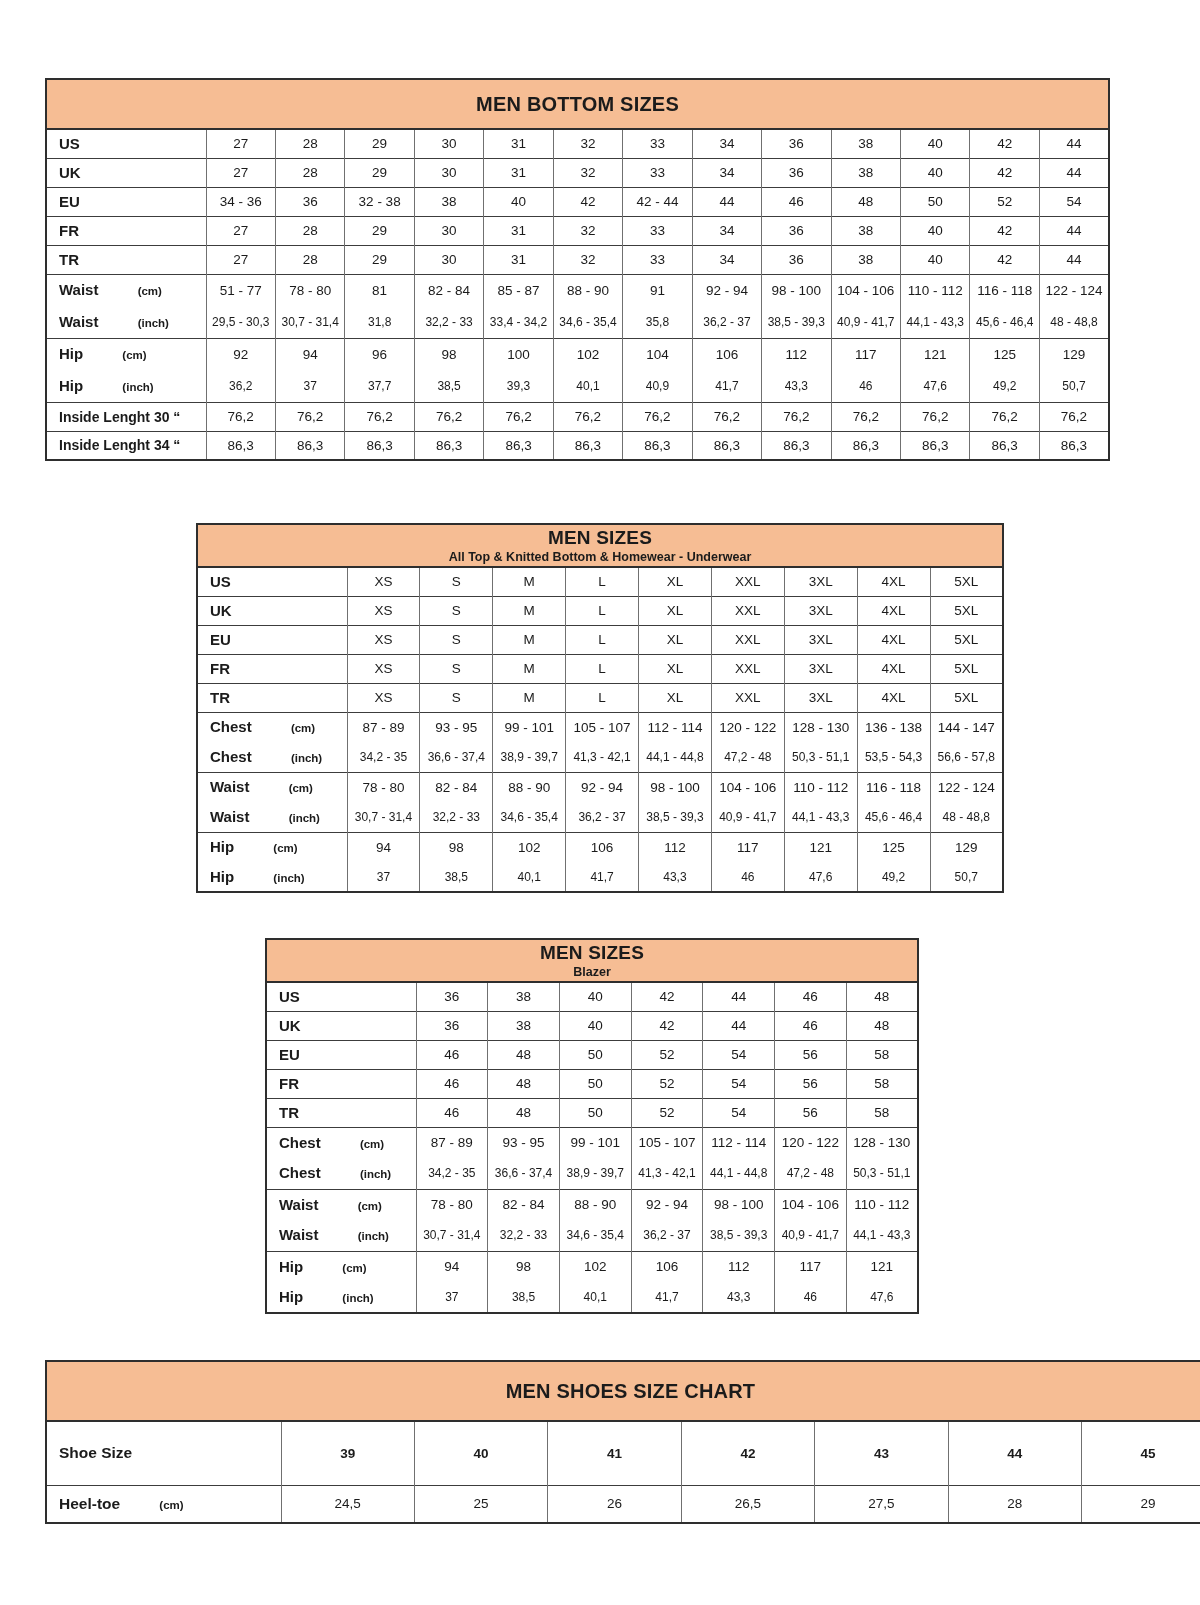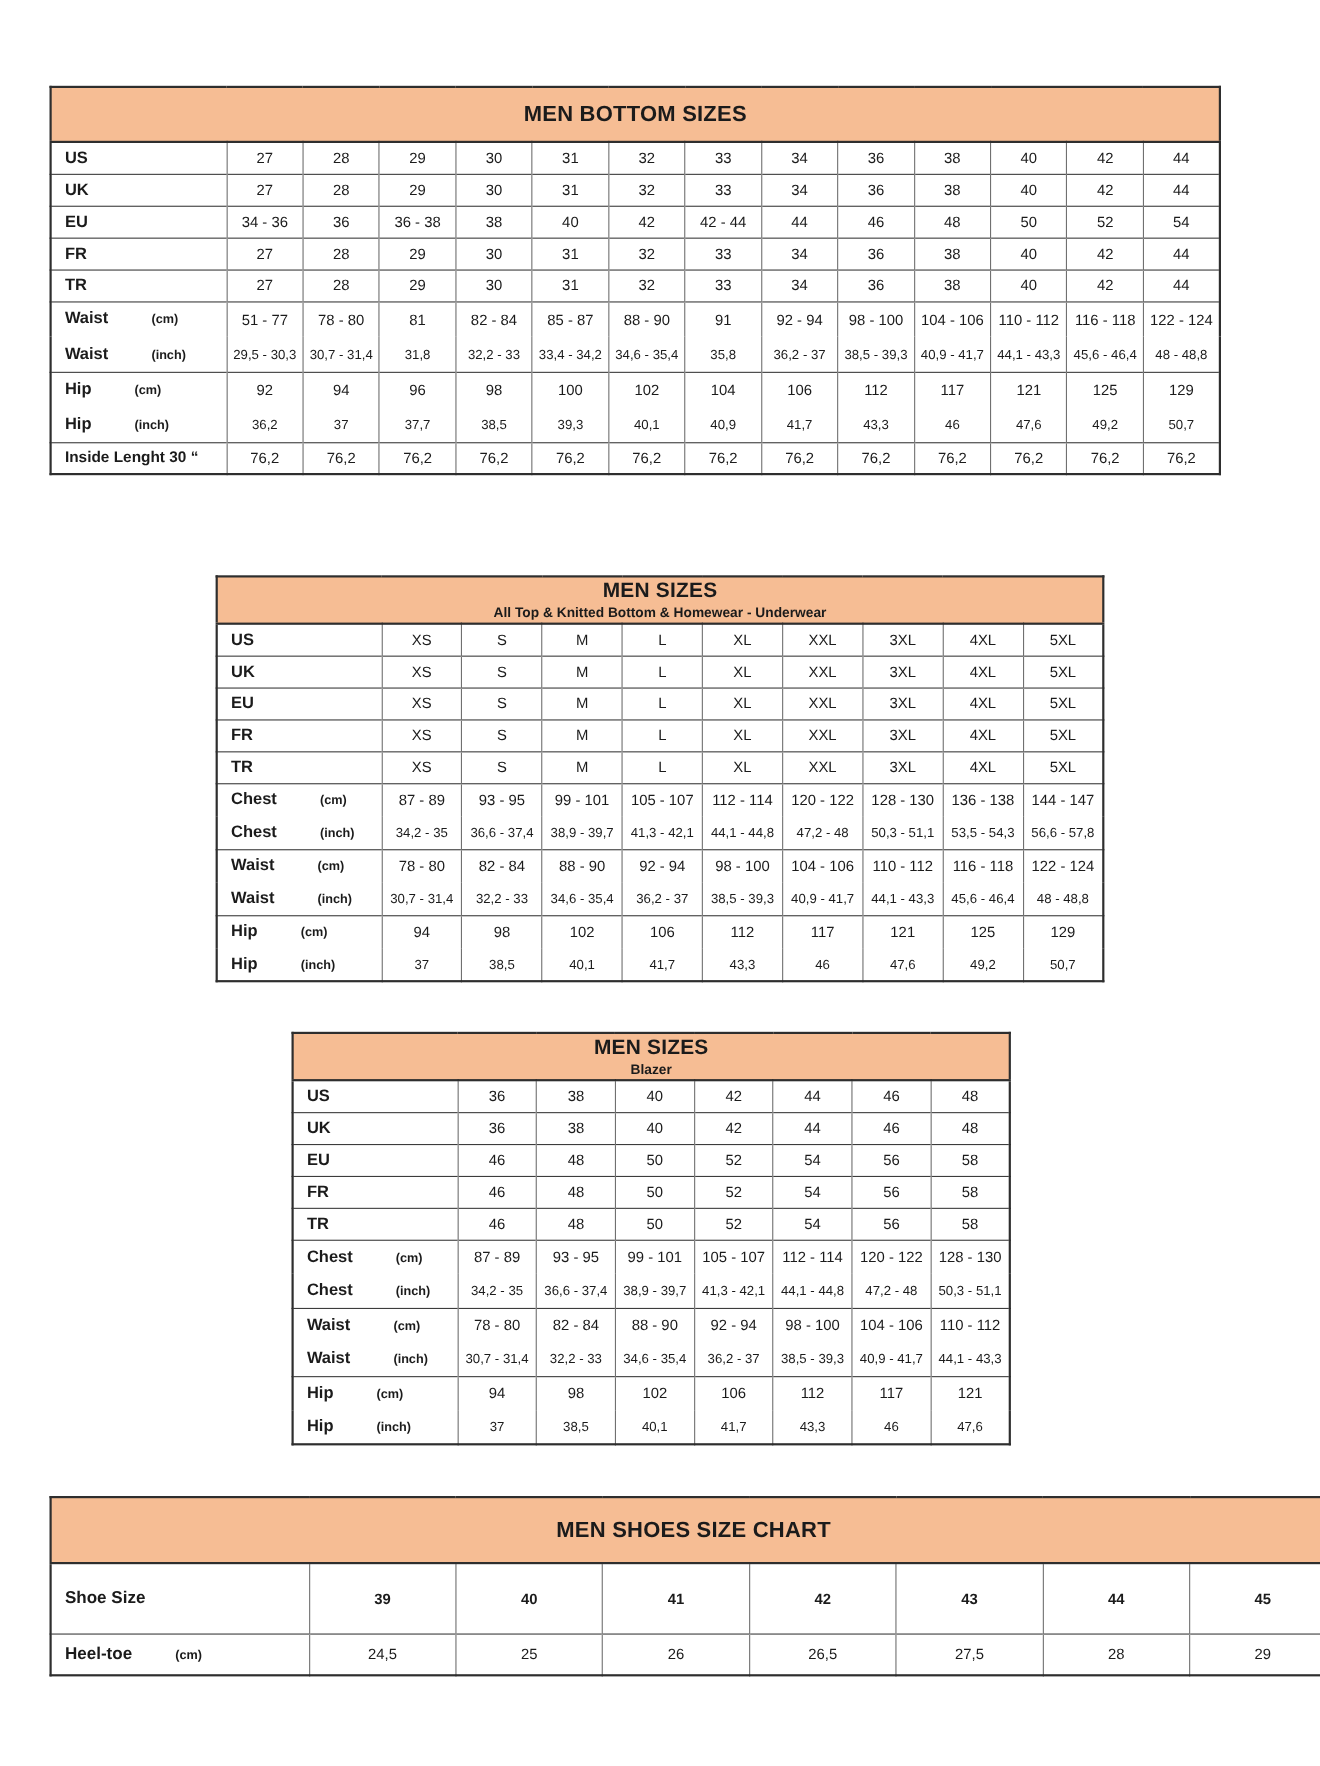--- a/index.html
+++ b/index.html
@@ -135,21 +135,21 @@
             <td class="val">36</td>
             <td class="val">38</td>
             <td class="val">40</td>
             <td class="val">42</td>
             <td class="val">44</td>
           </tr>
           <tr class="row sec2 first-of-sec">
             <td class="label-cell"><span class="lab-main">EU</span></td>
             <td class="val">34 - 36</td>
             <td class="val">36</td>
-            <td class="val">36 - 38</td>
+            <td class="val">32 - 38</td>
             <td class="val">38</td>
             <td class="val">40</td>
             <td class="val">42</td>
             <td class="val">42 - 44</td>
             <td class="val">44</td>
             <td class="val">46</td>
             <td class="val">48</td>
             <td class="val">50</td>
             <td class="val">52</td>
             <td class="val">54</td>
@@ -259,20 +259,36 @@
             <td class="val">76,2</td>
             <td class="val">76,2</td>
             <td class="val">76,2</td>
             <td class="val">76,2</td>
             <td class="val">76,2</td>
             <td class="val">76,2</td>
             <td class="val">76,2</td>
             <td class="val">76,2</td>
             <td class="val">76,2</td>
           </tr>
+          <tr class="row sec9 first-of-sec">
+            <td class="label-cell"><span class="lab-main">Inside Lenght 34 “</span></td>
+            <td class="val">86,3</td>
+            <td class="val">86,3</td>
+            <td class="val">86,3</td>
+            <td class="val">86,3</td>
+            <td class="val">86,3</td>
+            <td class="val">86,3</td>
+            <td class="val">86,3</td>
+            <td class="val">86,3</td>
+            <td class="val">86,3</td>
+            <td class="val">86,3</td>
+            <td class="val">86,3</td>
+            <td class="val">86,3</td>
+            <td class="val">86,3</td>
+          </tr>
         </tbody>
       </table>
     </section>
   <section class="tbl t2">
       <table class="size-table">
         <colgroup>
           <col class="label-col">
           <col>
           <col>
           <col>

